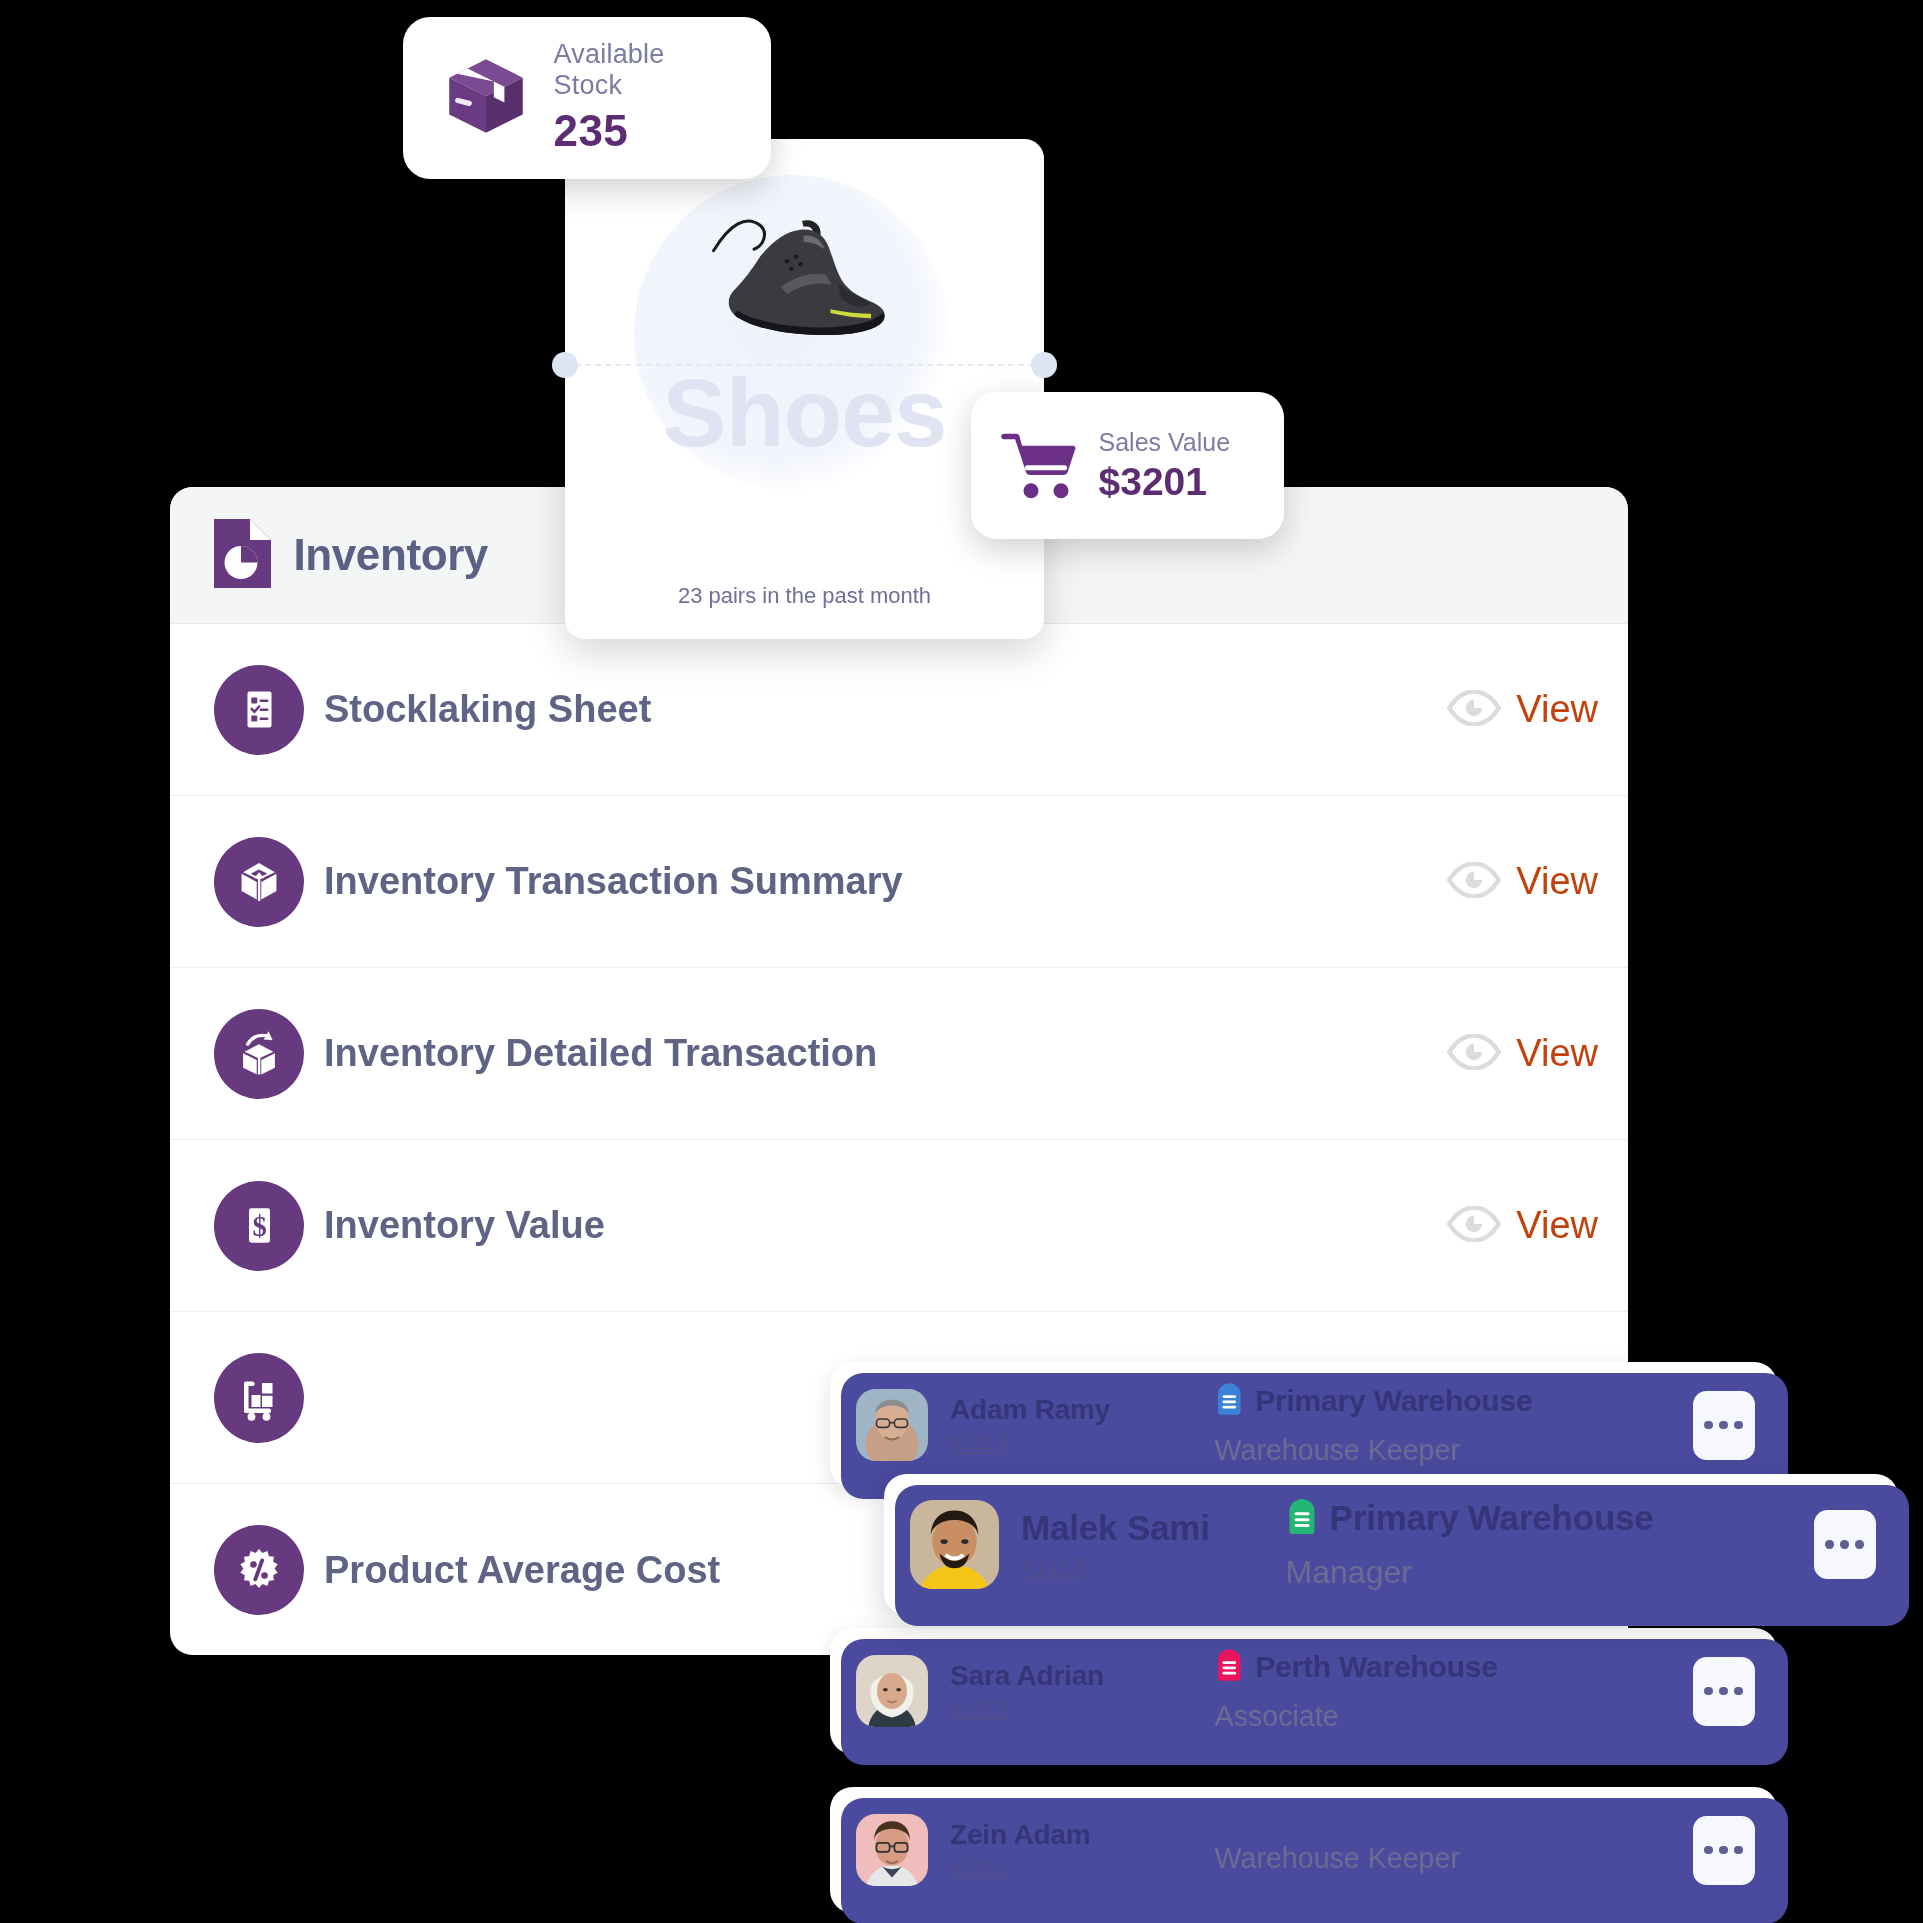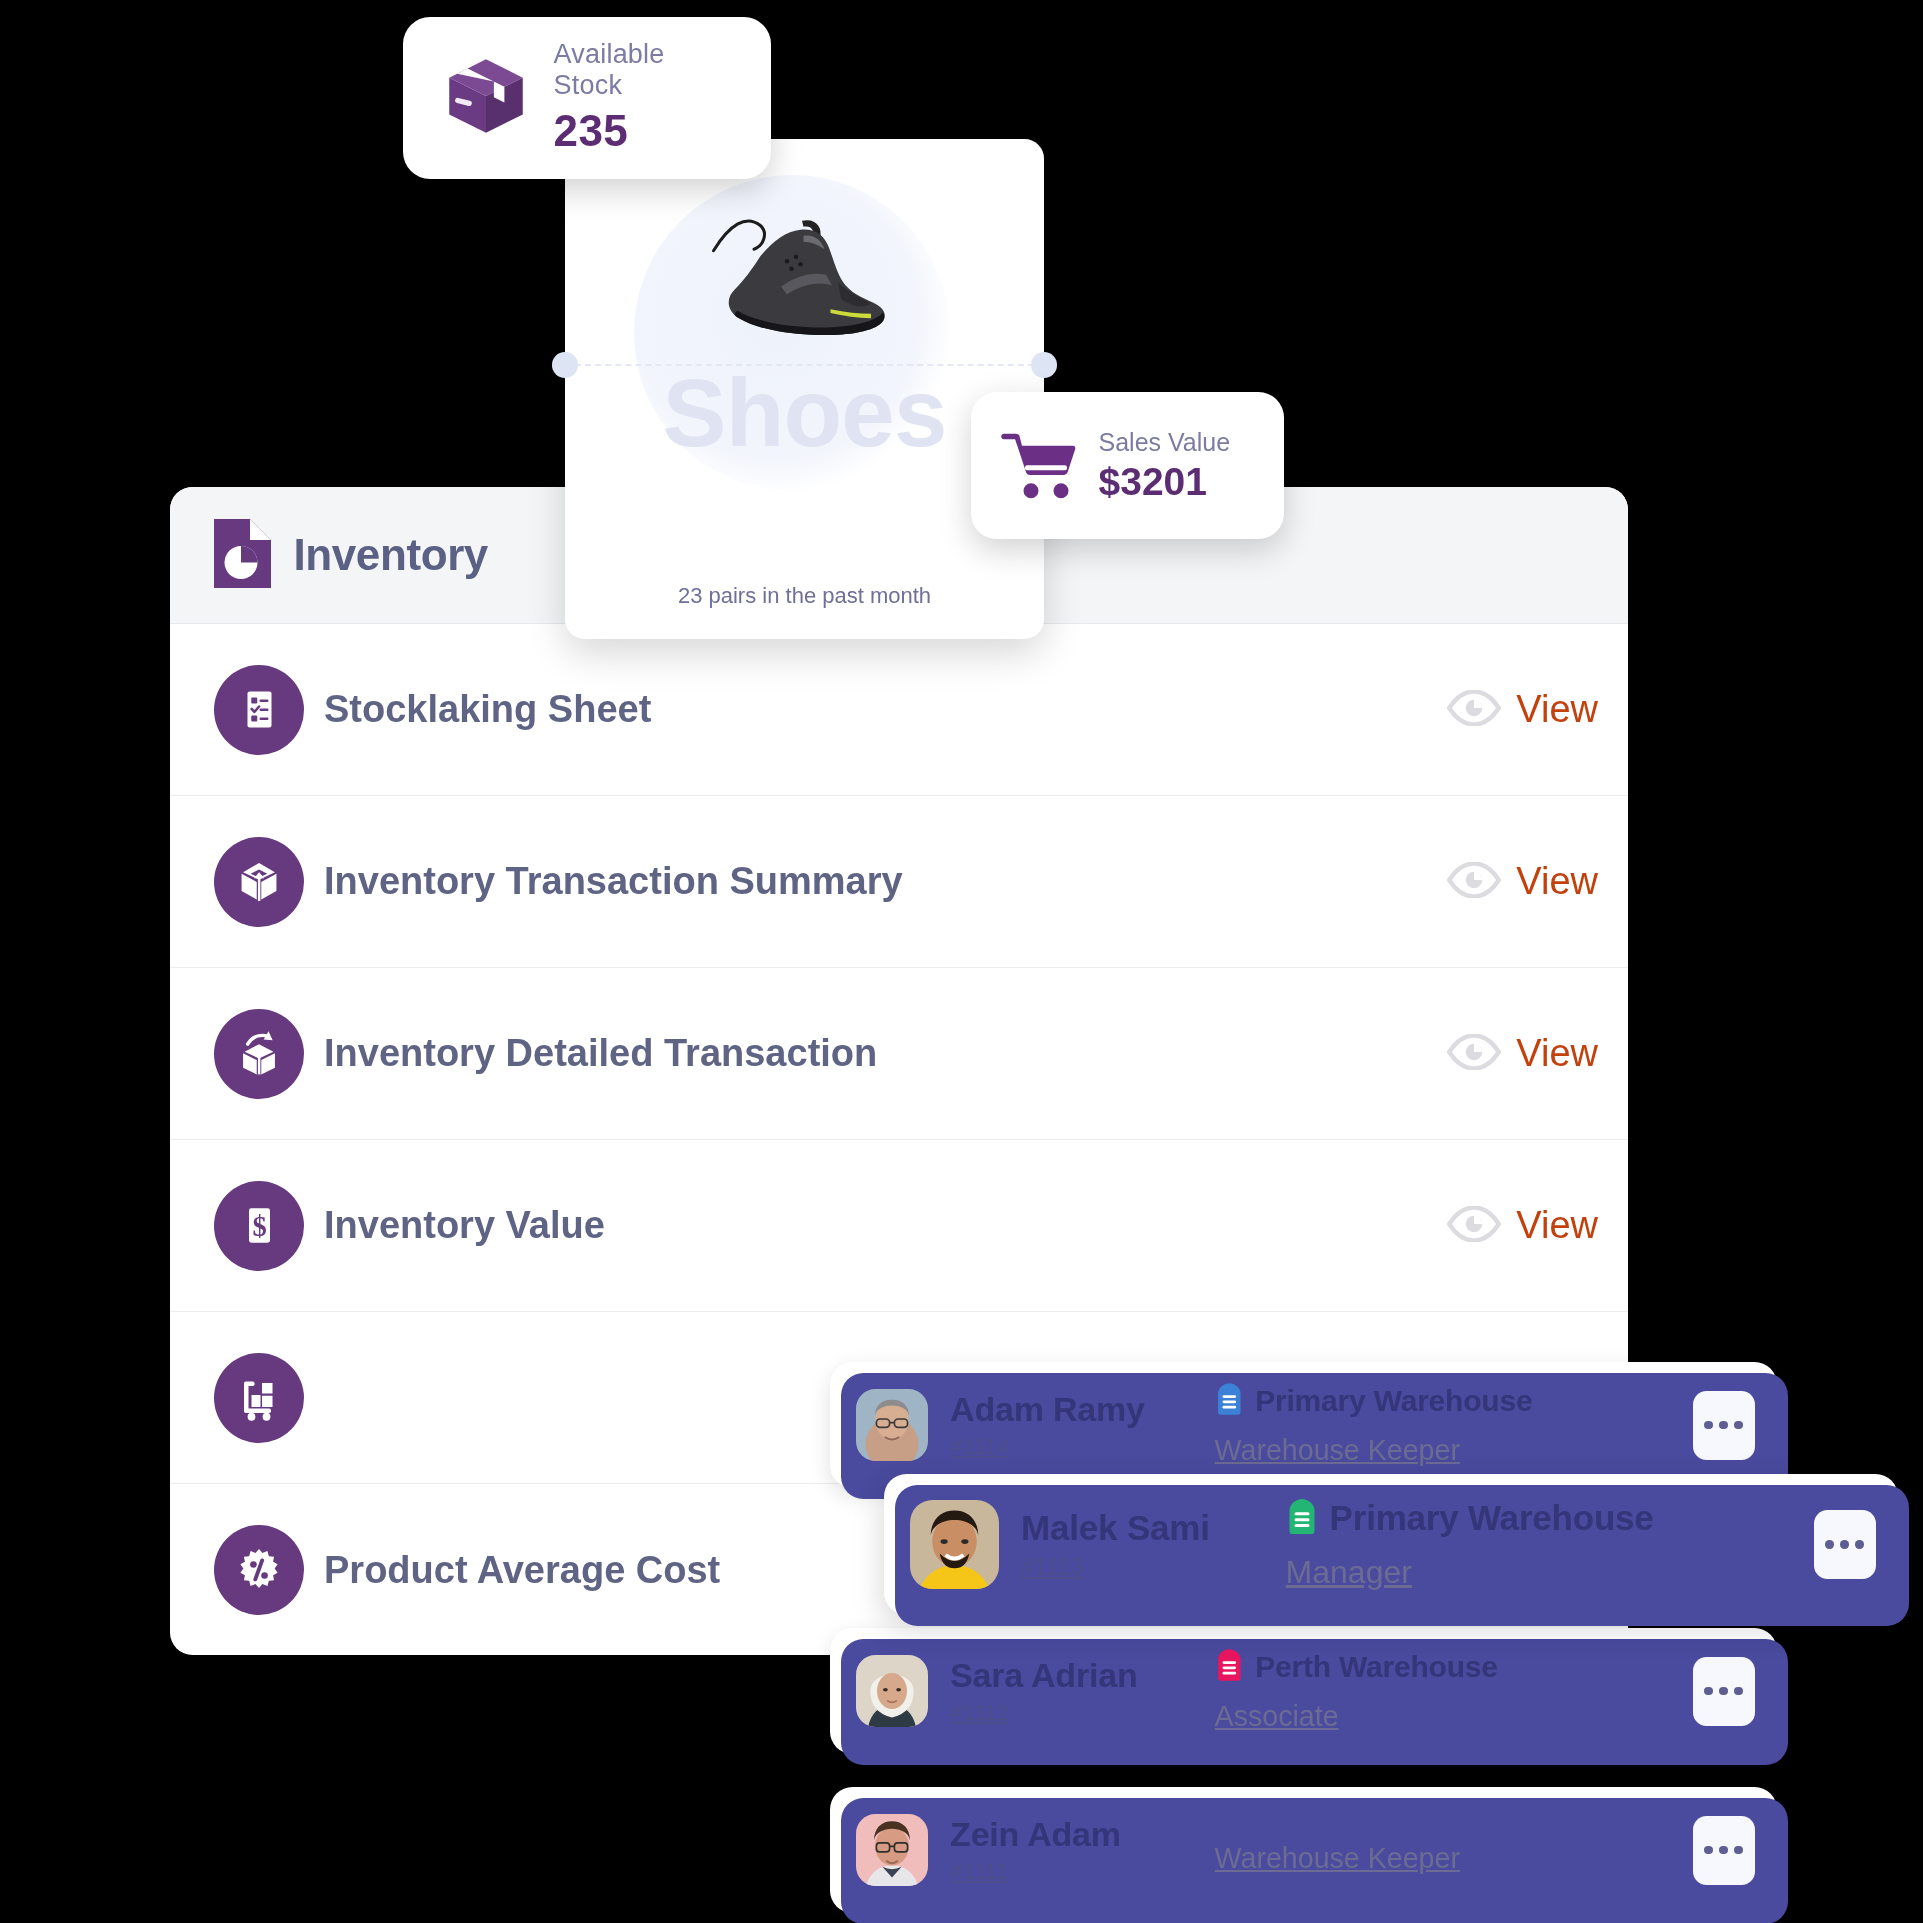--- a/index.html
+++ b/index.html
@@ -119,28 +119,28 @@
   }
   .emp-card::after {
     content: ""; position: absolute; inset: 10.5px -10.5px -10.5px 10.5px;
     background: #4a4a9e; border-radius: 22.5px; z-index: -1;
   }
   .emp-av {
     width: 72px; height: 72px; border-radius: 19.5px; flex: 0 0 auto;
     overflow: hidden; position: relative;
   }
   .emp-name-wrap { margin-left: 22.5px; min-width: 248px; }
-  .emp-name { font-size: 34px; font-weight: 700; color: #35357a; letter-spacing: -0.2px; }
+  .emp-name { font-size: 28px; font-weight: 700; color: #35357a; letter-spacing: -0.2px; }
   .emp-id {
     font-size: 22.5px; color: #4e4e8c; text-decoration: underline; margin-top: 4.5px; display:inline-block;
   }
   .emp-wh-wrap { margin-left: 16.5px; flex: 1 1 auto; }
   .emp-wh-line { display: flex; align-items: center; gap: 12px; }
   .emp-wh { font-size: 30px; font-weight: 700; color: #35357a; letter-spacing: -0.2px; white-space: nowrap;}
-  .emp-role { font-size: 28.6px; color: #6b6b93; margin-top: 16px; white-space: nowrap; text-decoration: underline;}
+  .emp-role { font-size: 28.6px; color: #6b6b93; margin-top: 16px; white-space: nowrap;}
   .emp-more {
     width: 62px; height: 69px; border-radius: 13.5px; background: #f6f8fd;
     display: flex; align-items: center; justify-content: center; gap: 6.8px;
     flex: 0 0 auto; margin-left: auto;
   }
   .emp-more i { width: 8.3px; height: 8.3px; border-radius: 50%; background: #5e5e93; display:block;}
 
   
   #emp-adam   { left: 830px; top: 1362px; width: 947px; height: 126px; z-index: 20;
                 box-shadow: 0 7.5px 21px rgba(0,0,0,.12); }

